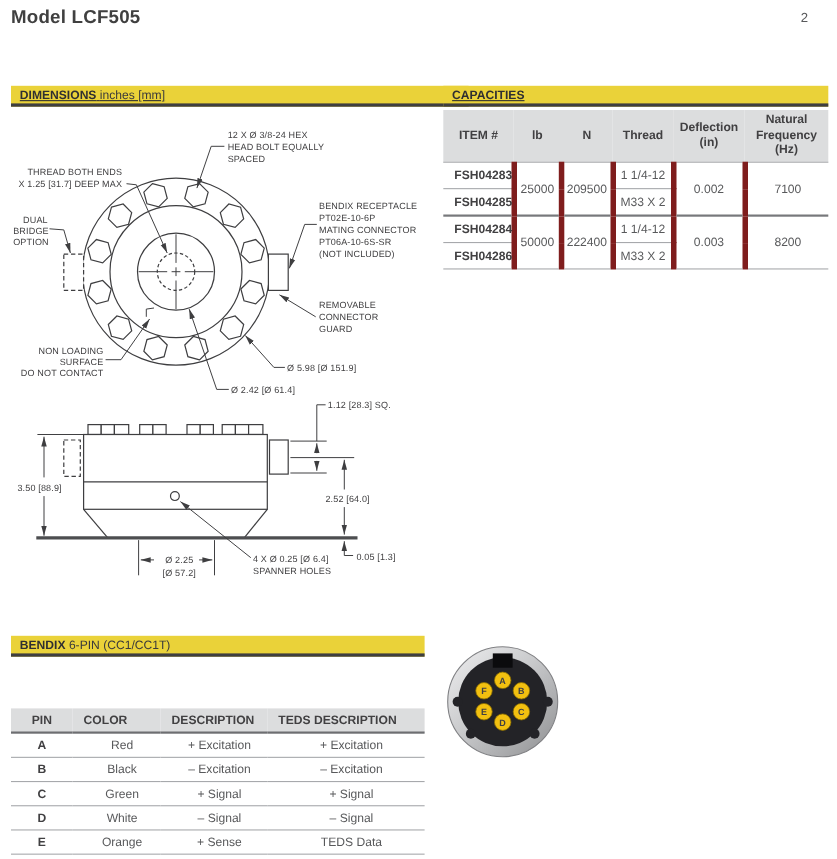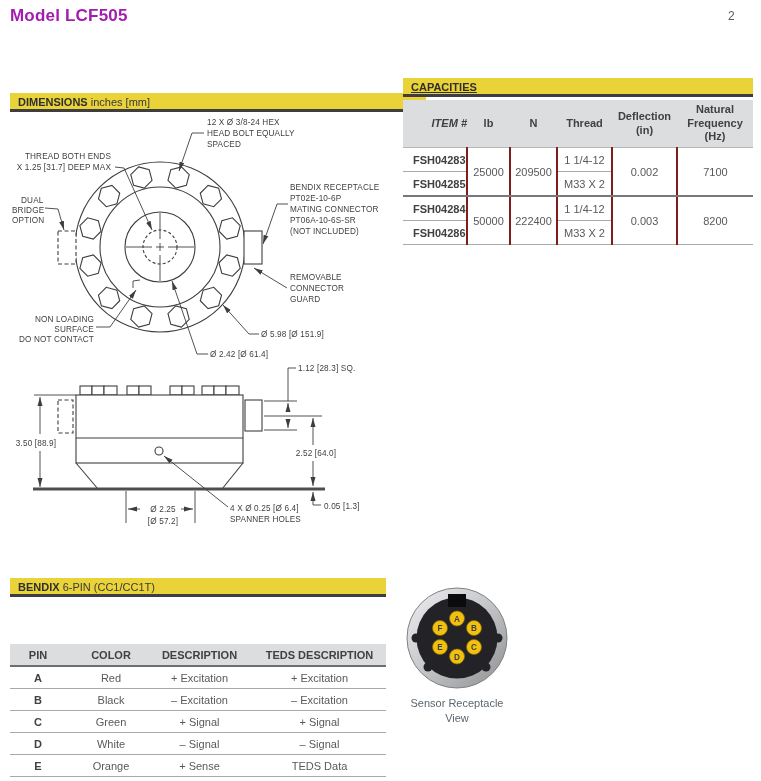--- a/index.html
+++ b/index.html
@@ -1,52 +1,52 @@
 <!DOCTYPE html>
 <html><head>
 <meta charset="utf-8">
 <style>
   html,body{margin:0;padding:0;background:#ffffff;}
   body{font-family:"Liberation Sans", sans-serif; -webkit-font-smoothing:antialiased;}
   #page{position:relative;width:761px;height:781px;background:#fff;overflow:hidden;}
 
-  .page-title{position:absolute;left:10px;top:6px;font-size:17px;font-weight:bold;color:#a21caf;letter-spacing:.2px;}
+  .page-title{position:absolute;left:10px;top:6px;font-size:17px;font-weight:bold;color:#404040;letter-spacing:.2px;}
   .page-num{position:absolute;left:728px;top:9px;font-size:12px;color:#58595B;}
 
   .section-bar{position:absolute;height:19px;background:#EAD239;border-bottom:3px solid #3E3E40;
     font-size:11px;color:#2F2F31;line-height:19px;padding-left:8px;box-sizing:border-box;}
   .section-bar b{font-weight:bold;}
   .section-bar span.sub{font-weight:normal;color:#3A3A3C;}
 
-  #dims-bar{left:10px;top:93px;width:416px;}
+  #dims-bar{left:10px;top:78px;width:416px;text-decoration:underline;}
   #caps-bar{left:403px;top:78px;width:350px;text-decoration:underline;}
   #bendix-bar{left:10px;top:578px;width:376px;}
 
   
   #drawing-svg{position:absolute;left:0;top:0;width:761px;height:781px;pointer-events:none;}
   #drawing-svg text{font-family:"Liberation Sans",sans-serif;font-size:8.2px;fill:#414042;letter-spacing:.15px;}
   .oln{stroke:#3E3E40;stroke-width:1.1;fill:none;}
   .ofill{stroke:#3E3E40;stroke-width:1.1;fill:#fff;}
   .thin{stroke:#3E3E40;stroke-width:.9;fill:none;}
   .lead{stroke:#3E3E40;stroke-width:.9;fill:none;}
 
   
   #caps-table{position:absolute;left:403px;top:100px;width:350px;border-collapse:collapse;table-layout:fixed;font-size:11px;}
   #caps-table th{background:#DCDDDE;color:#414042;font-weight:bold;text-align:center;vertical-align:middle;
      height:47px;line-height:1.25;border-bottom:1px solid #B5B6B8;padding:0;}
-  #caps-table th.item{text-align:right;font-style:italic;}
+  #caps-table th.item{text-align:center;}
   #caps-table td{height:23px;text-align:center;color:#58595B;border-bottom:1px solid #A7A9AC;padding:0;}
-  #caps-table td:not(:first-child){border-left:2px solid #7f1d1d;}
-  #caps-table td.item{font-weight:bold;color:#414042;text-align:left;padding-left:10px;}
+  #caps-table td:not(:first-child){border-left:5px solid #7f1d1d;}
+  #caps-table td.item{font-weight:bold;color:#414042;text-align:center;padding-left:10px;}
   #caps-table tr.ge td{border-bottom:2px solid #77787B;}
   #caps-table td.g1{border-bottom:2px solid #77787B;margin-top:16px;}
 
   
   #bendix-table{position:absolute;left:10px;top:600px;width:376px;border-collapse:collapse;table-layout:fixed;font-size:11px;margin-top:44px;}
-  #bendix-table th{background:#DCDDDE;color:#414042;font-weight:bold;height:21px;text-align:center;
+  #bendix-table th{background:#DCDDDE;color:#414042;font-weight:bold;height:21px;text-align:left;
      padding:0 0 0 10px;border-bottom:2px solid #6D6E71;}
   #bendix-table th.pin{text-align:center;padding:0;}
   #bendix-table td{height:21px;color:#58595B;border-bottom:1px solid #A7A9AC;text-align:center;padding:0 0 0 10px;}
   #bendix-table td.pin{font-weight:bold;color:#414042;text-align:center;padding:0;}
 
   #connector-caption{position:absolute;left:394px;top:696px;width:126px;text-align:center;
      font-size:11px;line-height:15px;color:#5B6770;}
 </style>
 </head>
 <body>
@@ -170,24 +170,20 @@
       </tr>
       <tr>
         <td class="pin">F</td>
         <td>Sense</td>
         <td>– Sense</td>
         <td>DUAL GND</td>
       </tr>
     </tbody>
   </table>
 
-  <div id="connector-caption">
-    <div>Sensor Receptacle</div>
-    <div>View</div>
-  </div>
 
   <svg id="drawing-svg" viewBox="0 0 761 781" xmlns="http://www.w3.org/2000/svg">
     <defs>
       <marker id="arr" viewBox="0 0 9 6" refX="9" refY="3" markerWidth="9" markerHeight="6" markerUnits="userSpaceOnUse" orient="auto">
         <path d="M0,0.5 L9,3 L0,5.5 Z" fill="#3E3E40"></path>
       </marker>
       <polygon id="hex" points="11,0 5.5,9.53 -5.5,9.53 -11,0 -5.5,-9.53 5.5,-9.53"></polygon>
       <linearGradient id="metal" x1="0%" y1="0%" x2="100%" y2="100%">
         <stop offset="0%" stop-color="#EFEFF0"></stop>
         <stop offset="45%" stop-color="#C9CACC"></stop>

